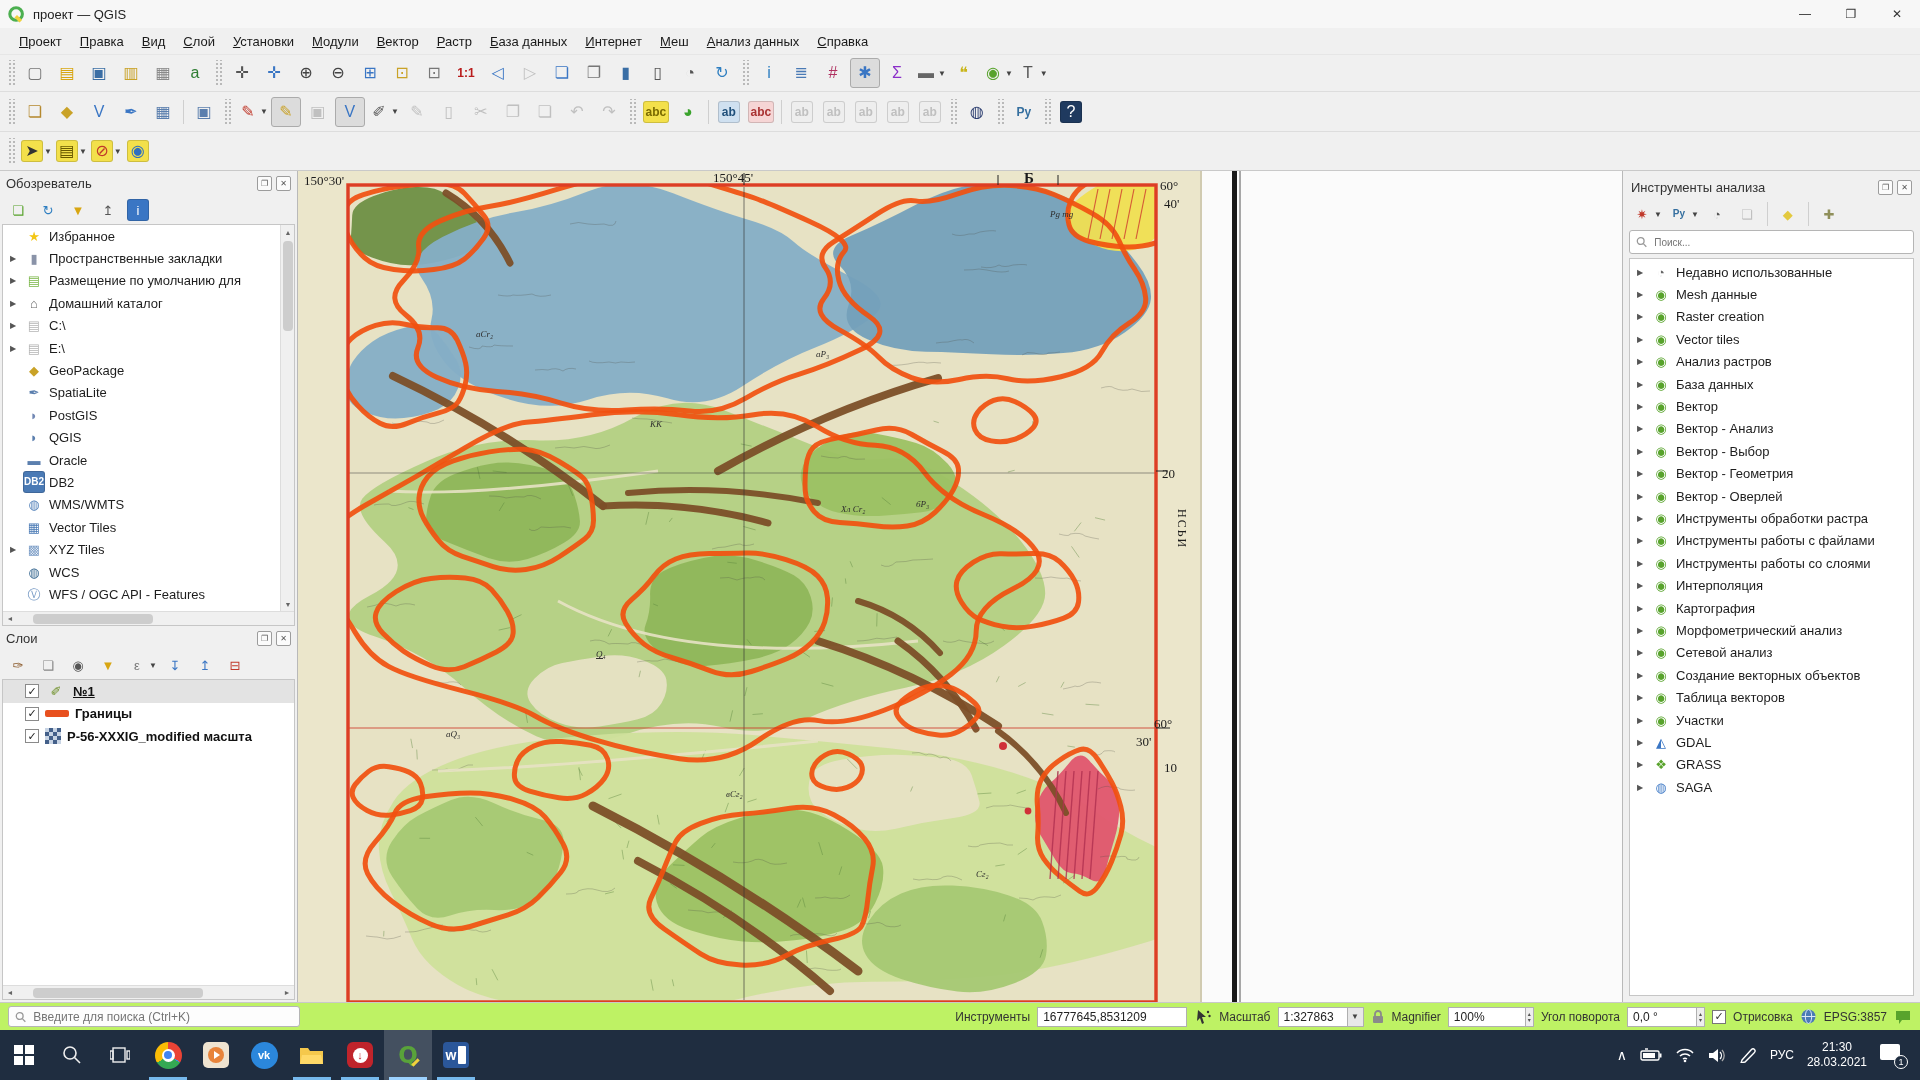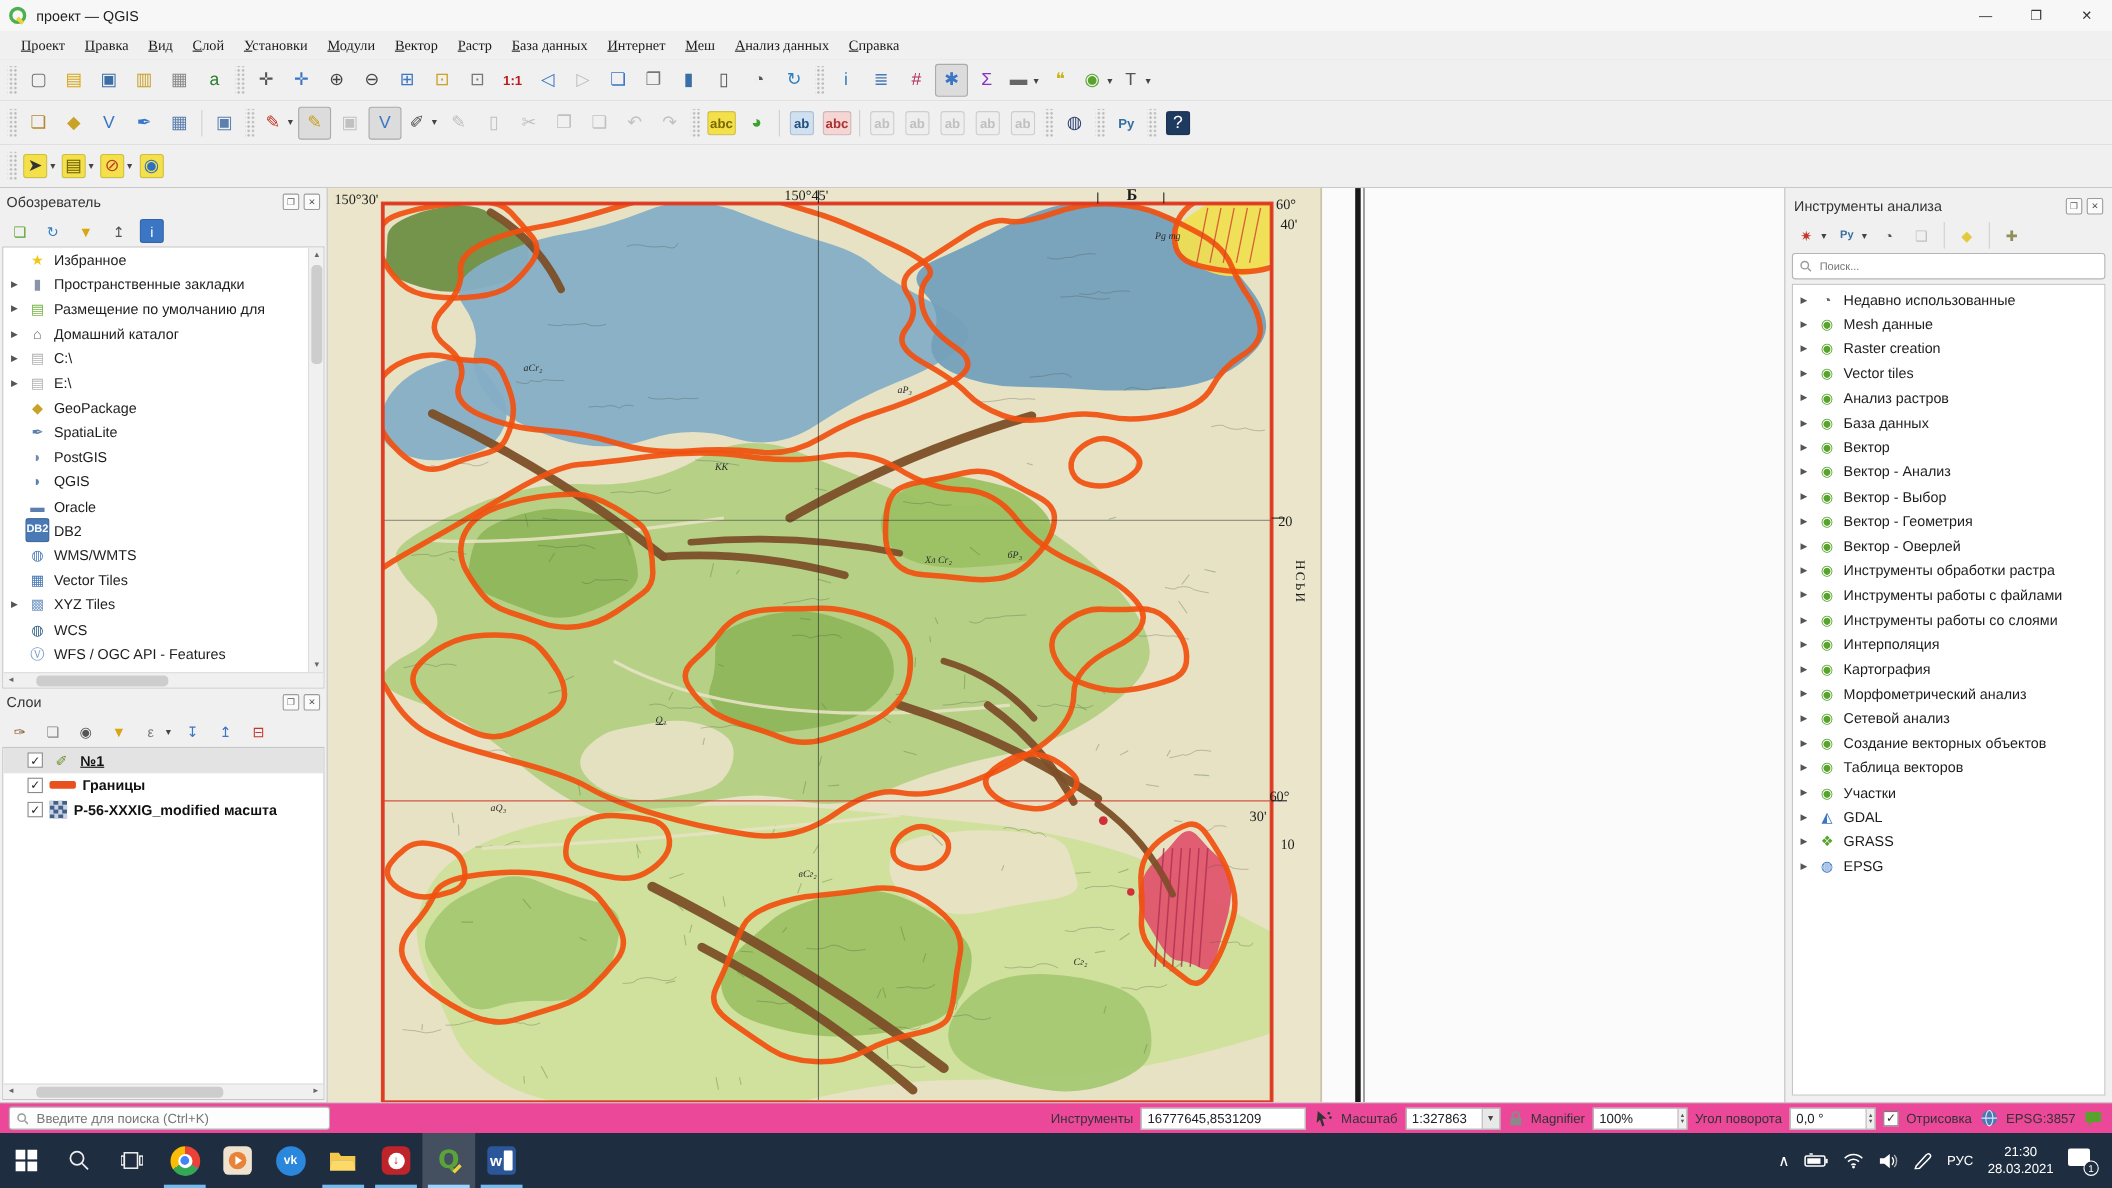--- a/index.html
+++ b/index.html
@@ -5,21 +5,21 @@
   html,body{margin:0;padding:0;width:1920px;height:1080px;overflow:hidden;
     font-family:"Liberation Sans","DejaVu Sans",sans-serif;background:#fff;
     -webkit-font-smoothing:antialiased;}
   *{box-sizing:border-box;}
   
   .titlebar{height:28px;background:#f7f7f7;display:flex;align-items:center;padding-left:8px;font-size:13px;color:#222;}
   .titlebar .wicon{width:18px;height:18px;margin-right:7px;}
   .wbtns{margin-left:auto;display:flex;height:28px;}
   .wbtn{width:46px;height:28px;display:flex;align-items:center;justify-content:center;font-size:12px;color:#333;}
   .menubar{height:27px;background:#f0f0f0;display:flex;align-items:center;padding-left:10px;font-size:13px;color:#1a1a1a;border-bottom:1px solid #e6e6e6;}
-  .mitem{padding:4px 9px;cursor:default;font-family:Liberation Serif, serif;}
+  .mitem{padding:4px 9px;cursor:default;}
   .mitem u{text-decoration:underline;}
   
   .toolbar{display:flex;align-items:center;background:#f0f0f0;border-bottom:1px solid #ddd;padding:0 4px;}
   #tb1{height:37px;} #tb2{height:40px;} #tb3{height:39px;border-bottom:1px solid #c9c9c9;}
   .tbtn{min-width:30px;height:30px;display:flex;align-items:center;justify-content:center;border-radius:3px;border:1px solid transparent;margin:0 1px;position:relative;}
   .tbtn.active{background:#dcdcdc;border-color:#ababab;}
   .tbtn.disabled{opacity:.9;}
   .smb .tbtn{min-width:26px;height:26px;}
   .ic{min-width:22px;height:22px;display:flex;align-items:center;justify-content:center;font-size:16px;line-height:1;border-radius:3px;padding:0 2px;}
   .ic.small{font-size:12px;font-weight:bold;}
@@ -54,21 +54,21 @@
   .hsb .a{width:14px;font-size:7px;color:#666;text-align:center;}
   .searchbox{height:24px;border:1px solid #b5b5b5;border-radius:3px;background:#fff;display:flex;align-items:center;padding:0 6px;gap:5px;margin:2px 0;}
   .searchbox input{border:none;outline:none;font-size:10px;color:#ef4444;width:100%;background:transparent;}
   
   .canvas{flex:1;position:relative;background:#fdfdfd;overflow:hidden;}
   .maplab{position:absolute;font-family:"Liberation Serif","DejaVu Serif",serif;font-size:13px;color:#1c1c1c;line-height:1;}
   .maplab.b{font-weight:bold;font-size:15px;}
   .maplab.vert{writing-mode:vertical-rl;letter-spacing:2px;font-size:12px;}
   .mapann{position:absolute;font-family:"Liberation Serif","DejaVu Serif",serif;font-style:italic;font-size:9px;color:#2e2e2e;}
   
-  .statusbar{height:28px;background:#ec4899;border-top:1px solid #c9c9c9;display:flex;align-items:center;padding:0 8px;gap:7px;font-size:12px;color:#333;}
+  .statusbar{height:28px;background:#bef264;border-top:1px solid #c9c9c9;display:flex;align-items:center;padding:0 8px;gap:7px;font-size:12px;color:#333;}
   .ssearch{width:292px;height:21px;border:1px solid #b5b5b5;border-radius:3px;background:#fdfdfd;display:flex;align-items:center;padding:0 6px;gap:5px;}
   .ssearch input{border:none;outline:none;font-size:12px;width:100%;background:transparent;color:#333;}
   .sinput{border:1px solid #b0b0b0;background:#fff;height:20px;font-size:12px;padding:0 5px;display:flex;align-items:center;color:#222;}
   .spin{display:flex;flex-direction:column;font-size:6px;color:#555;line-height:1;border:1px solid #b0b0b0;border-left:none;height:20px;justify-content:center;padding:0 2px;background:#eee;}
   .spin::before{content:"▴";} .spin::after{content:"▾";}
   .cmbarr{width:16px;height:20px;border:1px solid #b0b0b0;border-left:none;background:#e8e8e8;display:flex;align-items:center;justify-content:center;font-size:8px;color:#444;}
   .scb{width:14px;height:14px;border:1px solid #777;background:#fff;display:flex;align-items:center;justify-content:center;font-size:11px;}
   
   .taskbar{height:50px;background:#1f2d40;display:flex;align-items:stretch;color:#fff;}
   .tcell{width:48px;display:flex;align-items:center;justify-content:center;position:relative;flex:none;}
@@ -943,21 +943,21 @@
             <span>GDAL</span>
           </div>
           <div class="trow">
             <span class="arr">▶</span>
             <span class="ic ticon" style="font-size: 13px; color: rgb(88, 163, 44);">❖</span>
             <span>GRASS</span>
           </div>
           <div class="trow">
             <span class="arr">▶</span>
             <span class="ic ticon" style="font-size: 13px; color: rgb(58, 118, 196);">◍</span>
-            <span>EPSG</span>
+            <span>SAGA</span>
           </div>
         </div>
     </div>
   </div>
 </div>
 
 <div class="statusbar">
   <div class="ssearch">
     <svg width="12" height="12" viewBox="0 0 12 12">
       <circle cx="5" cy="5" r="3.6" fill="none" stroke="#999" stroke-width="1.4"></circle>

